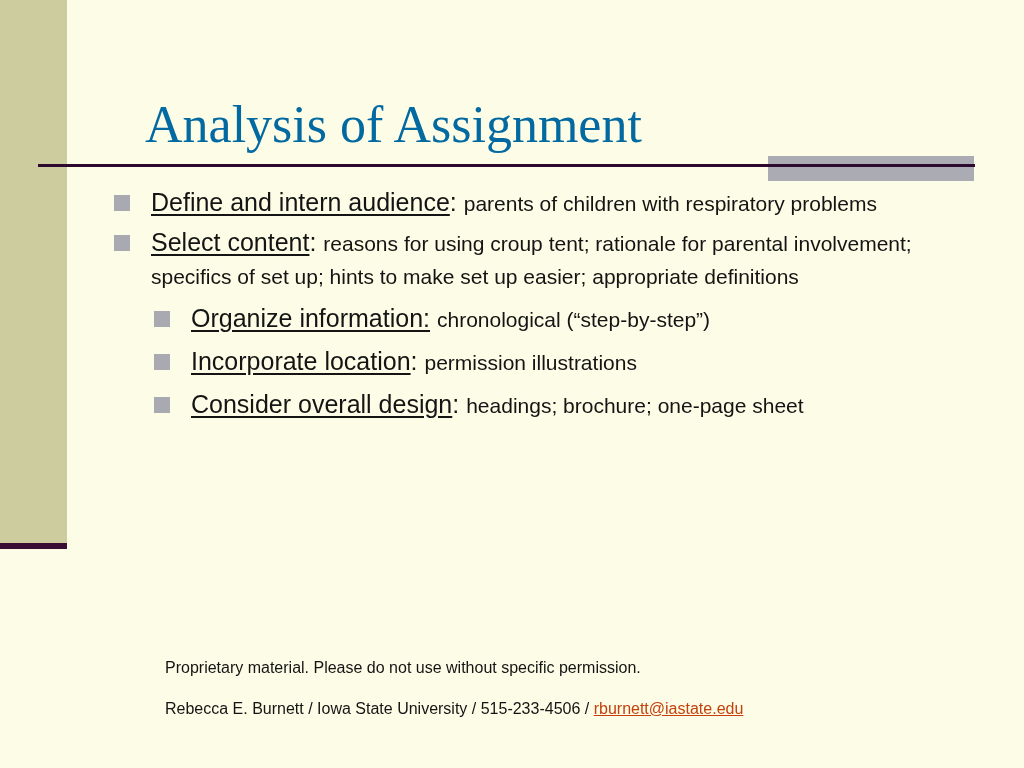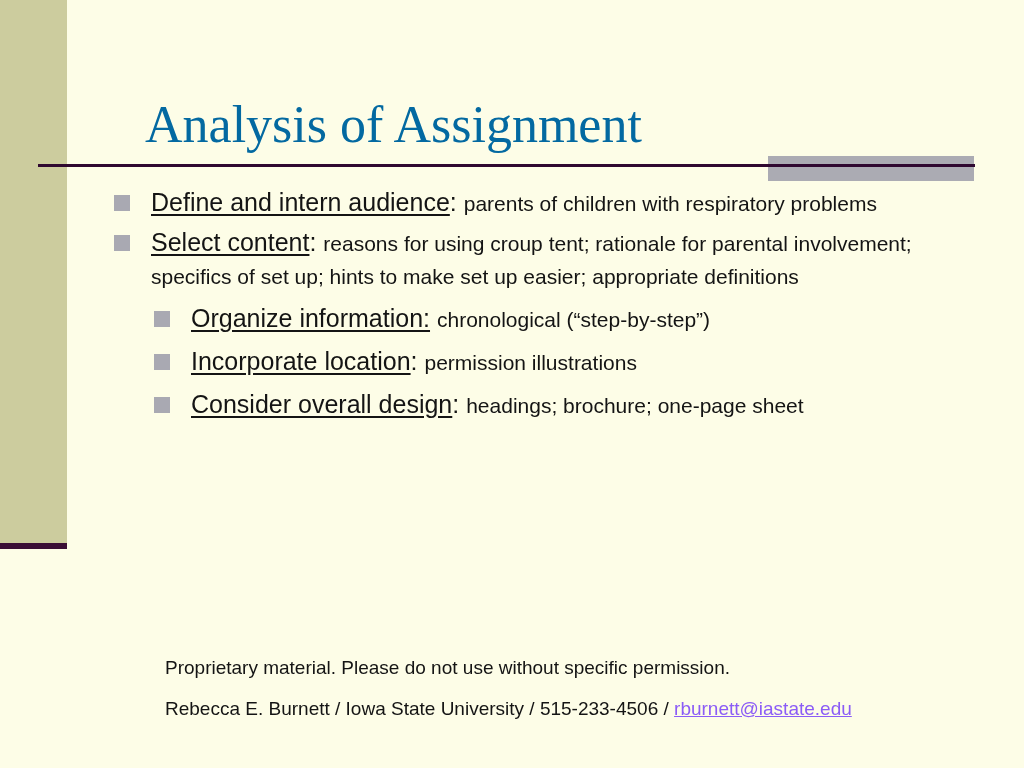--- a/index.html
+++ b/index.html
@@ -45,25 +45,25 @@
   .txt{
     margin:0;font-size:21px;line-height:33px;white-space:pre-wrap;
   }
   .h{
     font-size:25px;text-decoration:underline;text-underline-offset:3px;
   }
   .hs{font-size:25px;}
   .i{font-style:italic;}
   .footer{
     position:absolute;left:165px;top:656px;width:800px;
-    font-size:19px;line-height:24px;
+    font-size:16px;line-height:24px;
   }
   .footer p{margin:0;}
   .footer .line2{margin-top:17px;}
-  .email-link{color:#8b5cf6;text-decoration:underline;cursor:pointer;}
+  .email-link{color:#c2410c;text-decoration:underline;cursor:pointer;}
 </style>
 </head>
 <body>
 
 <div class="side-strip"></div>
 <div class="side-strip-bar"></div>
 
 <h1 class="slide-title">Analysis of Assignment</h1>
 <div class="title-accent"></div>
 <div class="title-rule"></div>

